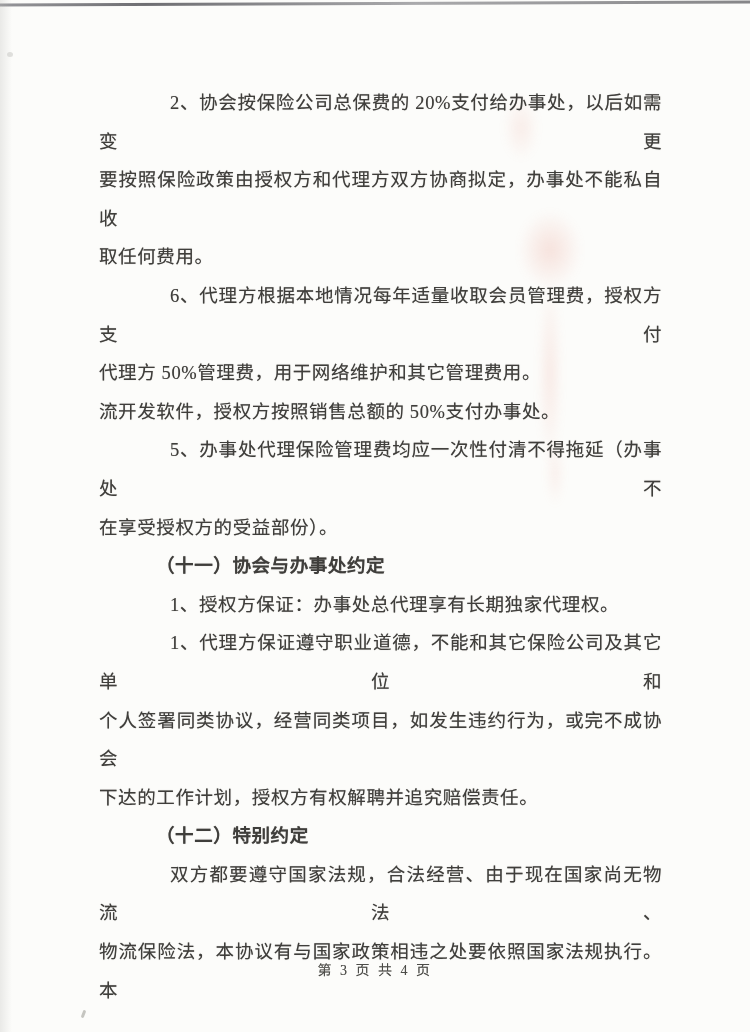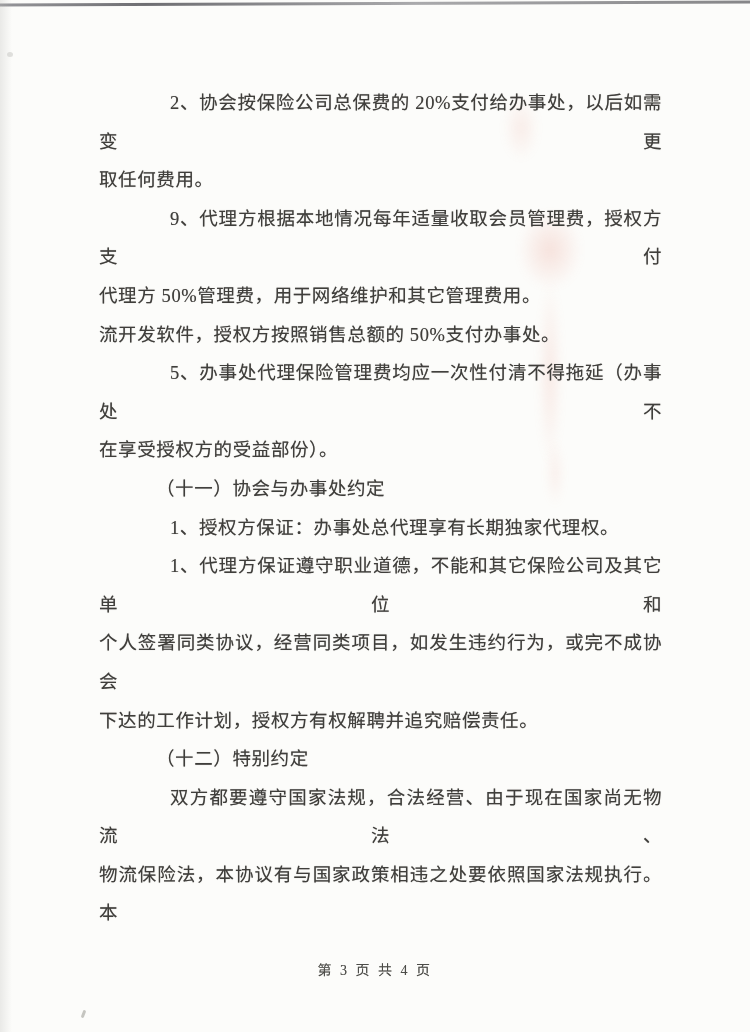--- a/index.html
+++ b/index.html
@@ -35,21 +35,21 @@
   .stain-c{left:538px;top:278px;width:24px;height:190px;opacity:.22;}
   .stain-d{left:546px;top:438px;width:18px;height:70px;opacity:.16;}
   
   .doc{
     position:absolute;left:99px;top:84px;width:563px;
     color:var(--text);font-size:18.5px;line-height:38.6px;letter-spacing:.6px;
     text-shadow:0 0 .7px rgba(72,70,66,.55);
   }
   .line{display:block;}
   .first{text-indent:71px;}
-  .heading{text-indent:57px;}
+  .heading{text-indent:57px;font-weight:bold;}
   .full{text-align:justify;text-align-last:justify;}
   .footer{
     position:absolute;top:959px;left:0;width:750px;text-align:center;
     color:#4c4c48;font-size:14px;letter-spacing:2.5px;
     text-shadow:0 0 .6px rgba(80,78,74,.5);
   }
 </style>
 </head>
 <body>
 
@@ -58,22 +58,23 @@
   <div class="edge-left"></div>
   <div class="speck-a"></div>
   <div class="speck-b"></div>
   <div class="stain stain-a"></div>
   <div class="stain stain-b"></div>
   <div class="stain stain-c"></div>
   <div class="stain stain-d"></div>
 
   <div class="doc">
     <div class="line first full">2、协会按保险公司总保费的 20%支付给办事处，以后如需变更</div>
+    <div class="line full">要按照保险政策由授权方和代理方双方协商拟定，办事处不能私自收</div>
     <div class="line">取任何费用。</div>
-    <div class="line first full">9、代理方根据本地情况每年适量收取会员管理费，授权方支付</div>
+    <div class="line first full">6、代理方根据本地情况每年适量收取会员管理费，授权方支付</div>
     <div class="line">代理方 50%管理费，用于网络维护和其它管理费用。</div>
     <div class="line">流开发软件，授权方按照销售总额的 50%支付办事处。</div>
     <div class="line first full">5、办事处代理保险管理费均应一次性付清不得拖延（办事处不</div>
     <div class="line">在享受授权方的受益部份）。</div>
     <div class="line heading">（十一）协会与办事处约定</div>
     <div class="line first">1、授权方保证：办事处总代理享有长期独家代理权。</div>
     <div class="line first full">1、代理方保证遵守职业道德，不能和其它保险公司及其它单位和</div>
     <div class="line full">个人签署同类协议，经营同类项目，如发生违约行为，或完不成协会</div>
     <div class="line">下达的工作计划，授权方有权解聘并追究赔偿责任。</div>
     <div class="line heading">（十二）特别约定</div>

